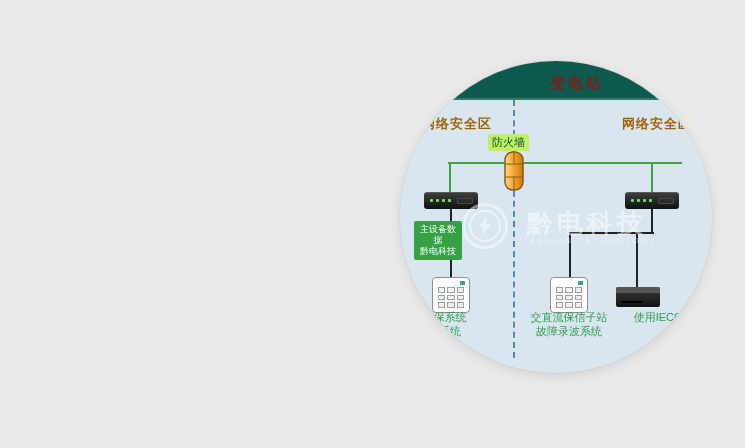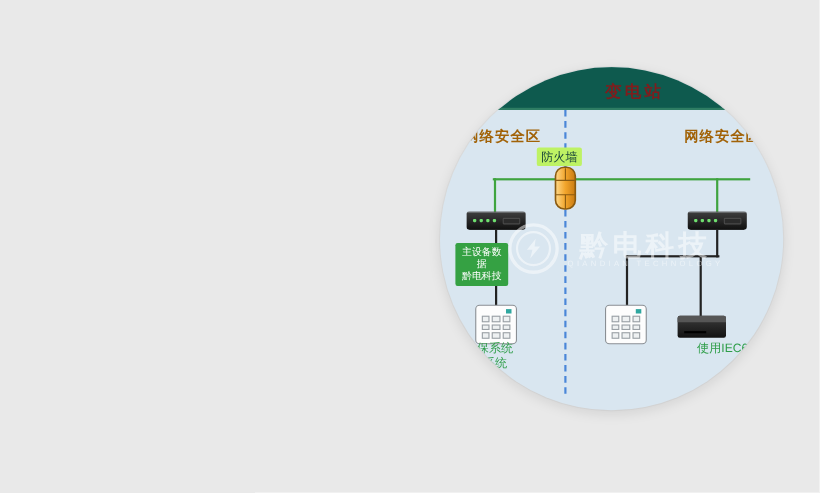--- a/index.html
+++ b/index.html
@@ -220,20 +220,24 @@
 
     <div class="recorder">
       <div class="top"></div>
       <div class="slot"></div>
     </div>
 
     <div class="dev-label lbl-left">
       <div>保系统</div>
       <div>系统</div>
     </div>
+    <div class="dev-label lbl-middle">
+      <div>交直流保信子站</div>
+      <div>故障录波系统</div>
+    </div>
     <div class="dev-label lbl-right">
       <div>使用IEC61</div>
     </div>
 
     <div class="watermark">
       <div class="wm-ring">
         <div class="wm-ring-inner">
           <svg width="14" height="18" viewBox="0 0 14 18">
             <polygon points="9,0 1,10 6,10 4,18 13,7 8,7" fill="rgba(255,255,255,0.85)"></polygon>
           </svg>

